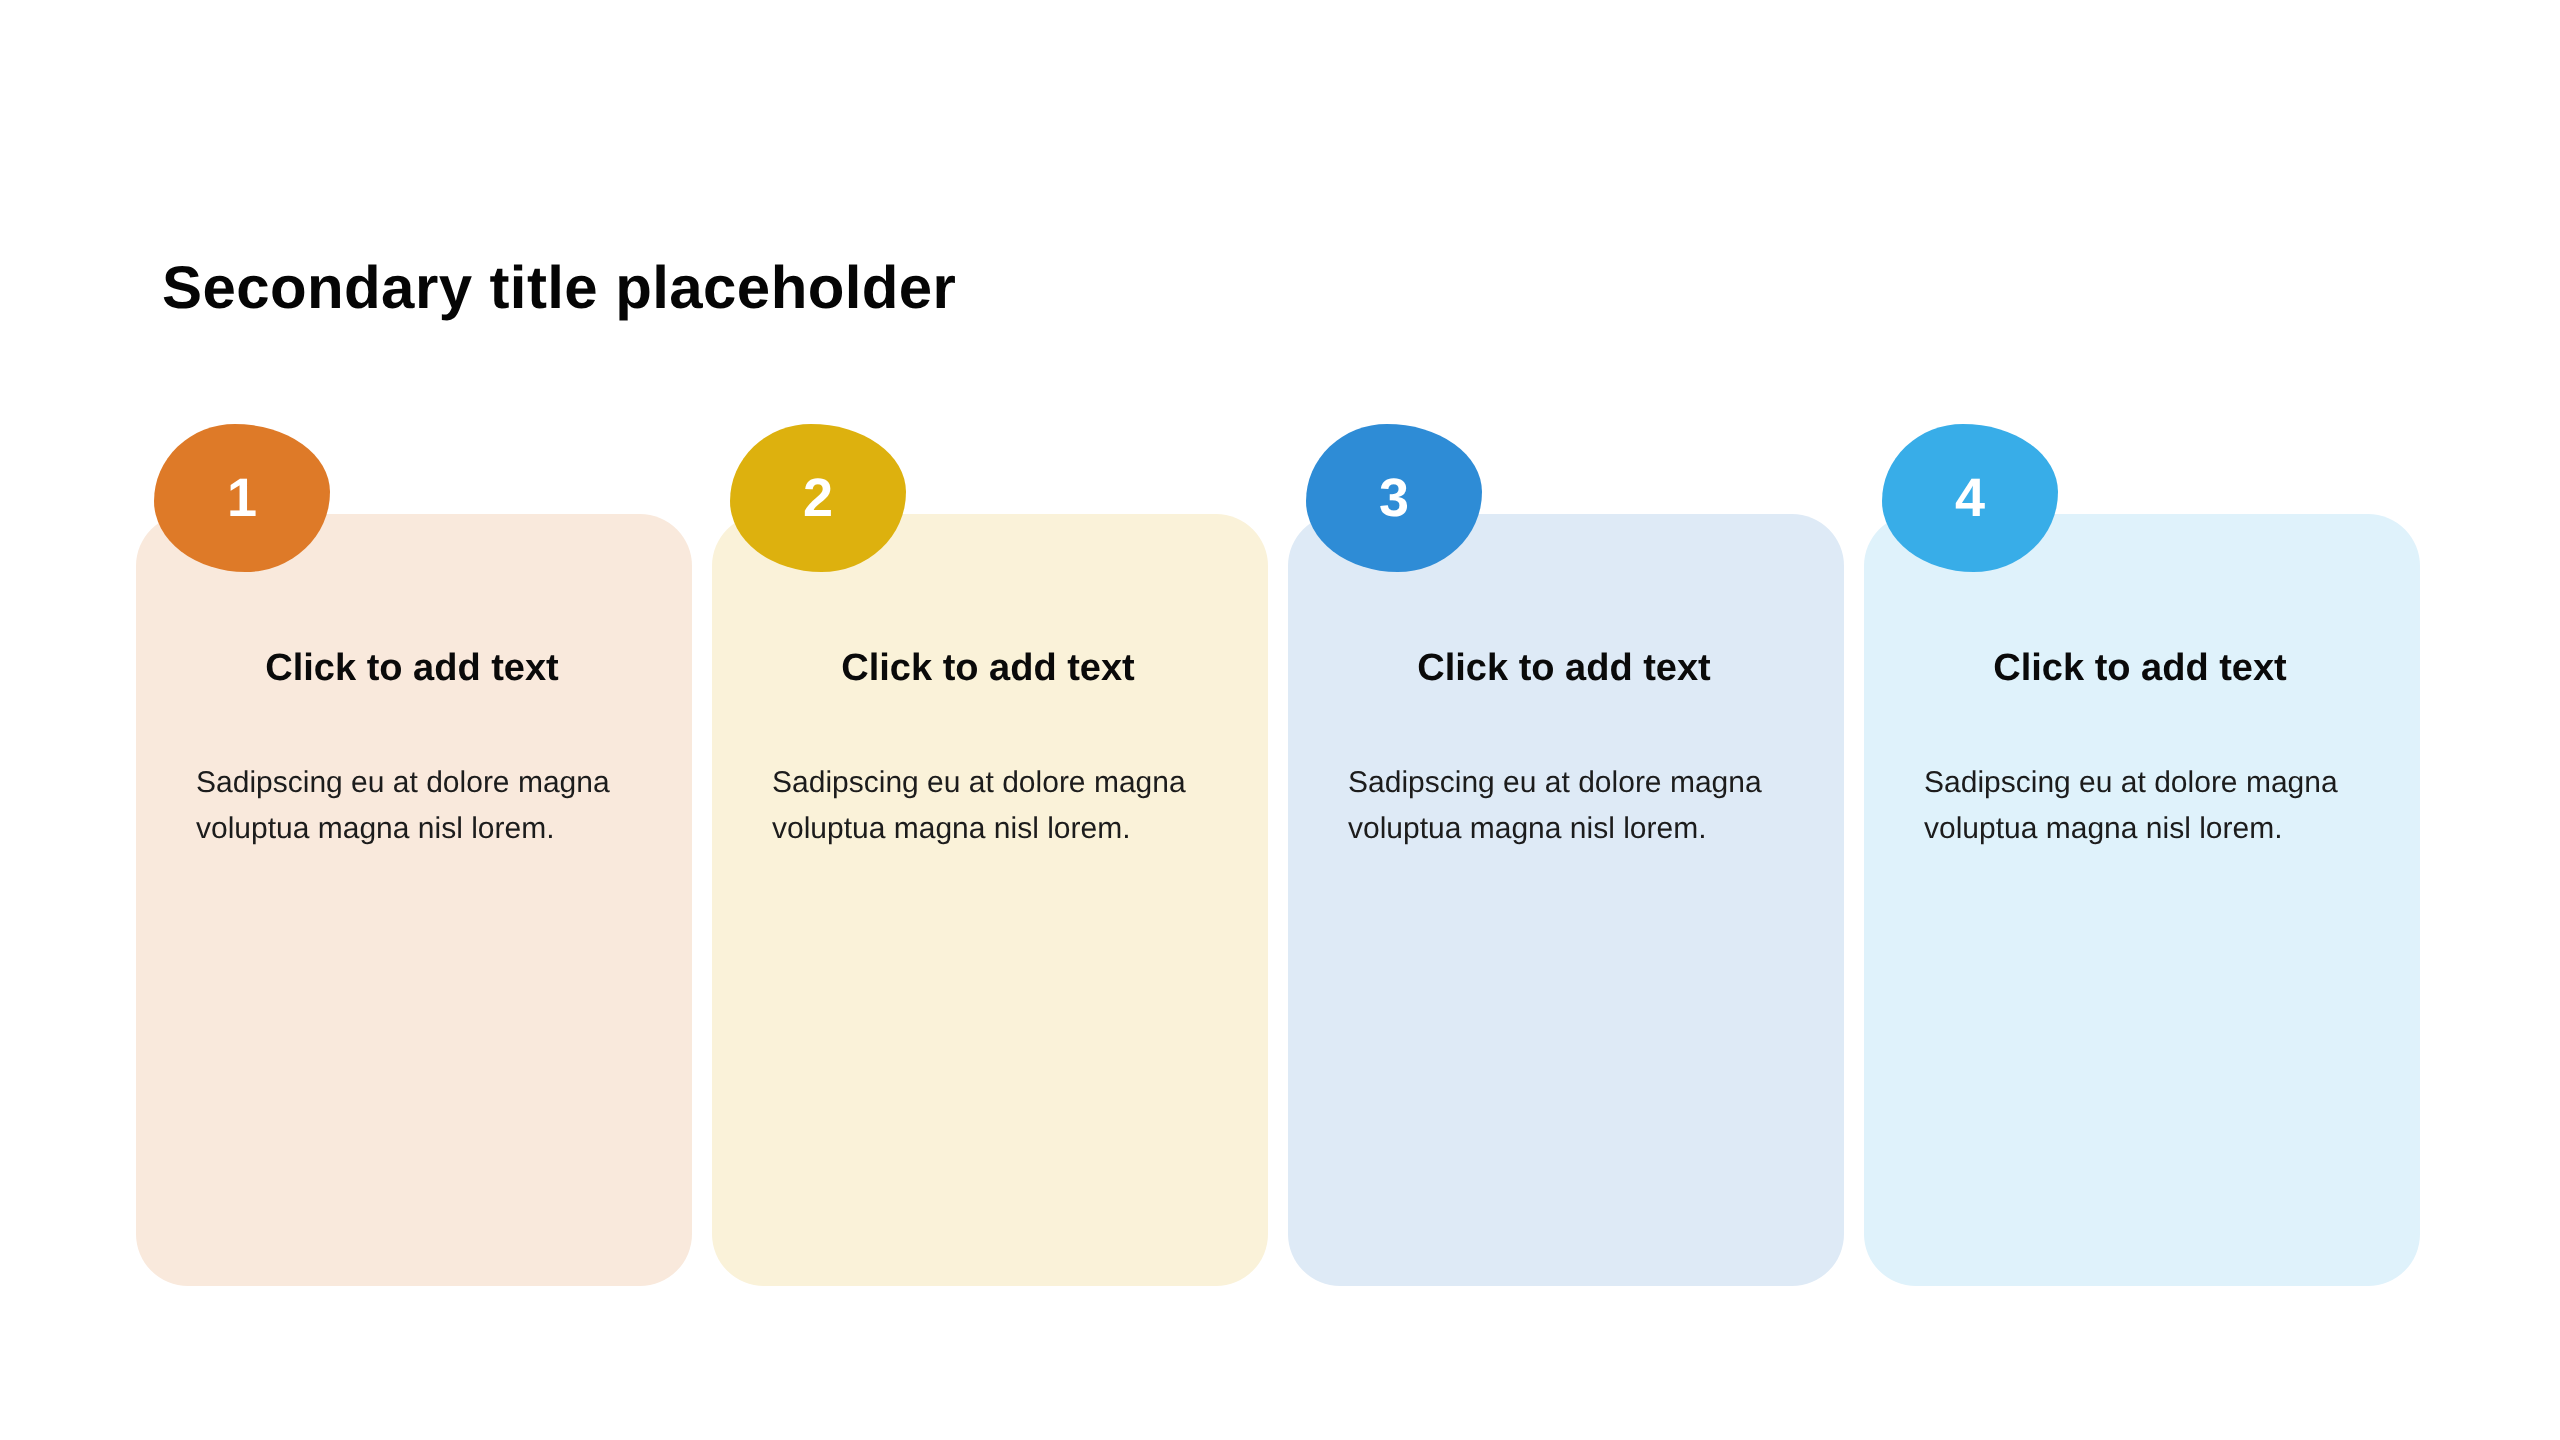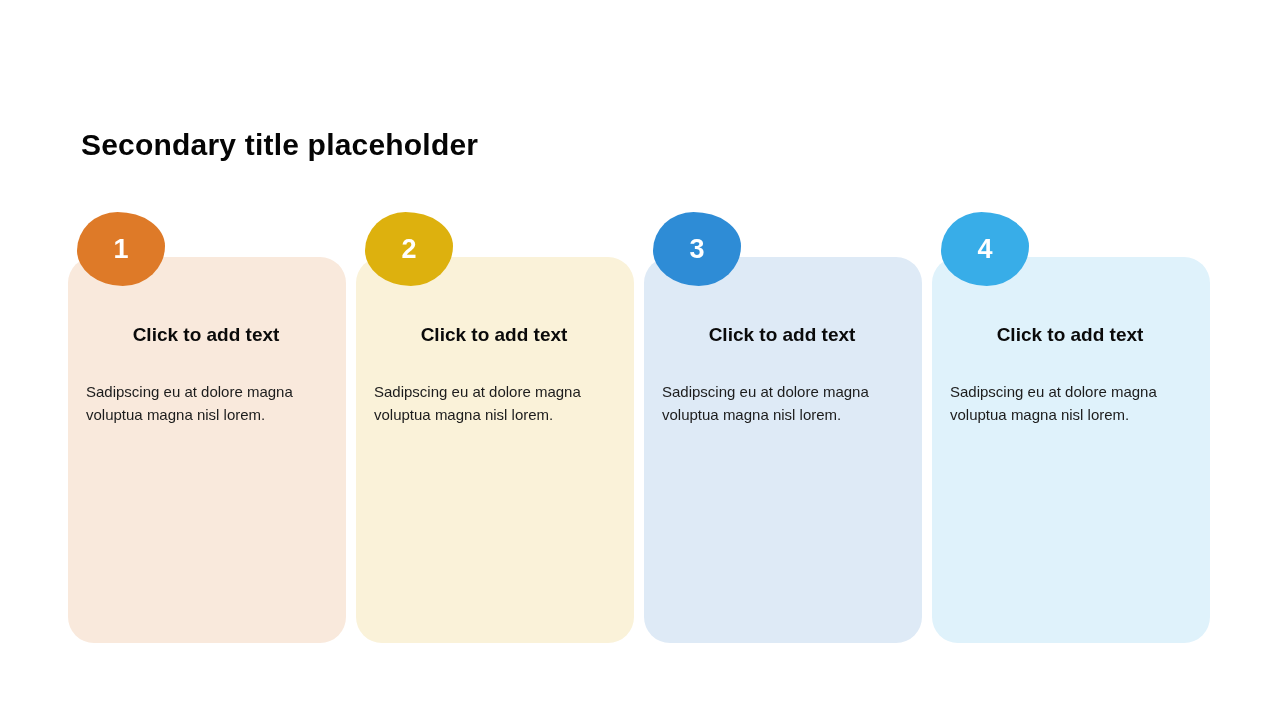--- a/index.html
+++ b/index.html
@@ -61,21 +61,21 @@
     line-height: 23px;
     font-weight: bold;
     color: #0a0a0a;
     margin: 0 0 34px 0;
     text-align: center;
   }
   .card-body {
     font-size: 15px;
     line-height: 23px;
     color: #1c1c1c;
-    margin: 0;
+    margin: 12px;
   }
 </style>
 </head>
 <body>
 
 <div class="slide">
 
   <h1 class="slide-title">Secondary title placeholder</h1>
 
   <div class="cards-row">

